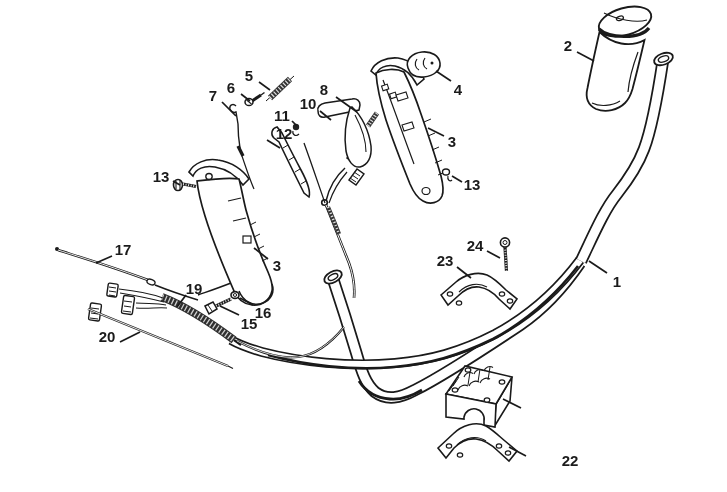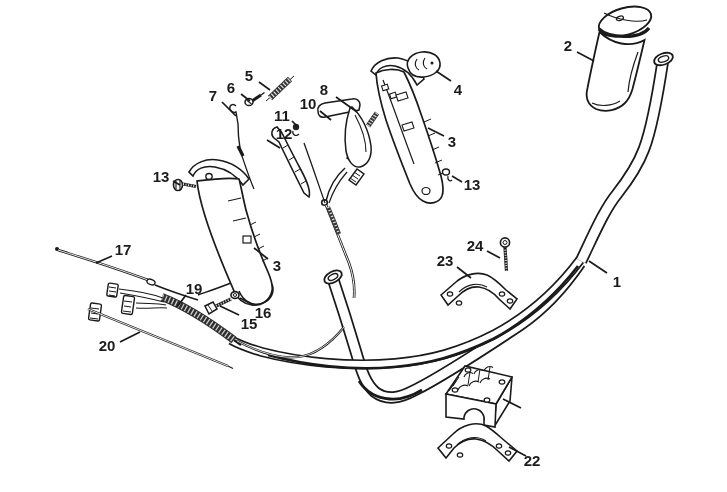--- a/index.html
+++ b/index.html
@@ -265,19 +265,19 @@
       <div class="callout" style="left: 324px; top: 89px;">8</div>
       <div class="callout" style="left: 308px; top: 103px;">10</div>
       <div class="callout" style="left: 282px; top: 115px;">11</div>
       <div class="callout" style="left: 256px; top: 133px; margin-left: 28px;">12</div>
       <div class="callout" style="left: 161px; top: 176px;">13</div>
       <div class="callout" style="left: 472px; top: 184px;">13</div>
       <div class="callout" style="left: 249px; top: 323px;">15</div>
       <div class="callout" style="left: 263px; top: 312px;">16</div>
       <div class="callout" style="left: 123px; top: 249px;">17</div>
       <div class="callout" style="left: 194px; top: 288px;">19</div>
-      <div class="callout" style="left: 107px; top: 345px;">20</div>
-      <div class="callout" style="left: 532px; top: 460px;">22</div>
+      <div class="callout" style="left: 107px; top: 336px;">20</div>
+      <div class="callout" style="left: 570px; top: 460px;">22</div>
       <div class="callout" style="left: 445px; top: 260px;">23</div>
       <div class="callout" style="left: 475px; top: 245px;">24</div>
     </div>
 
 </div>
 
 </body></html>

